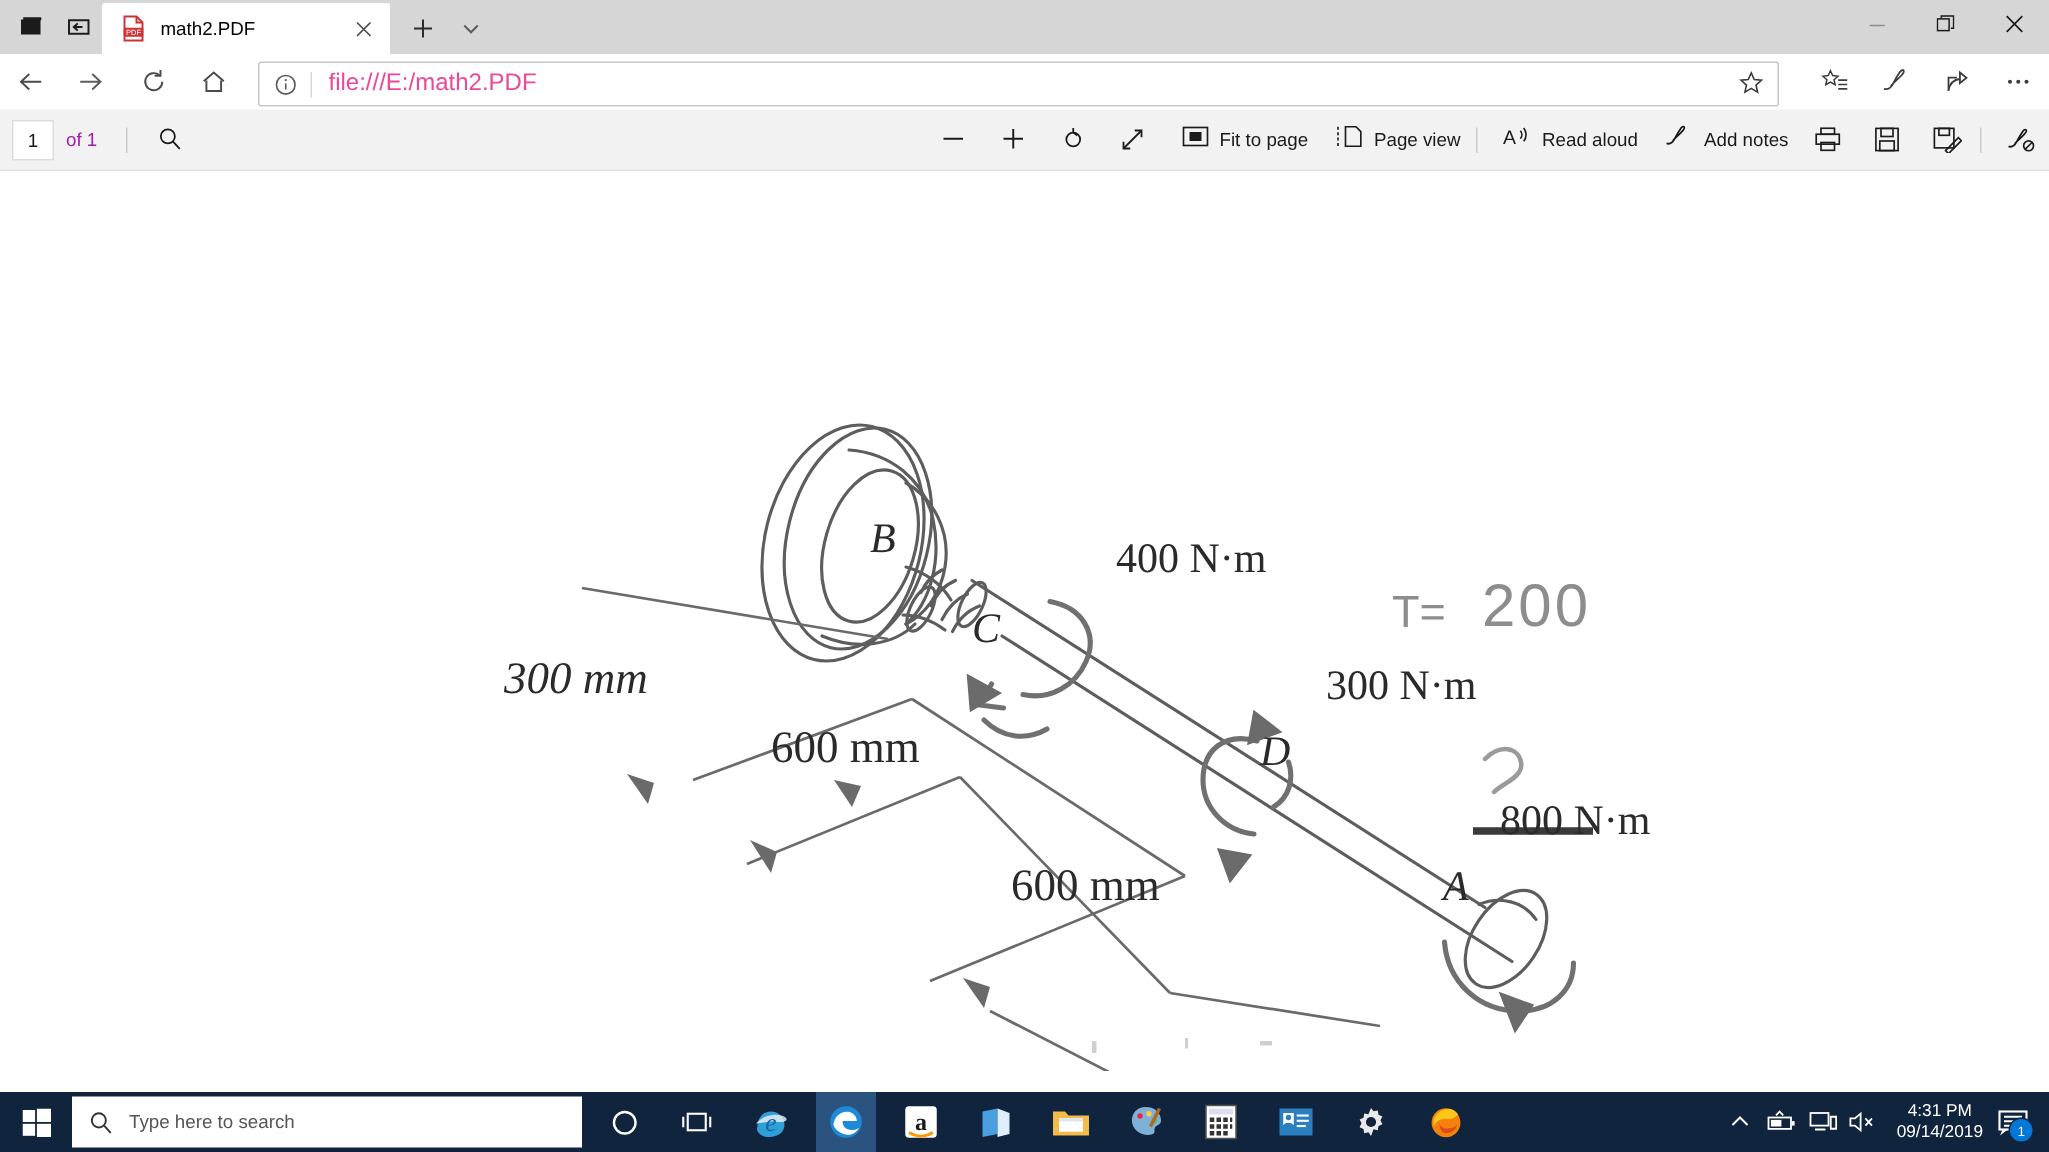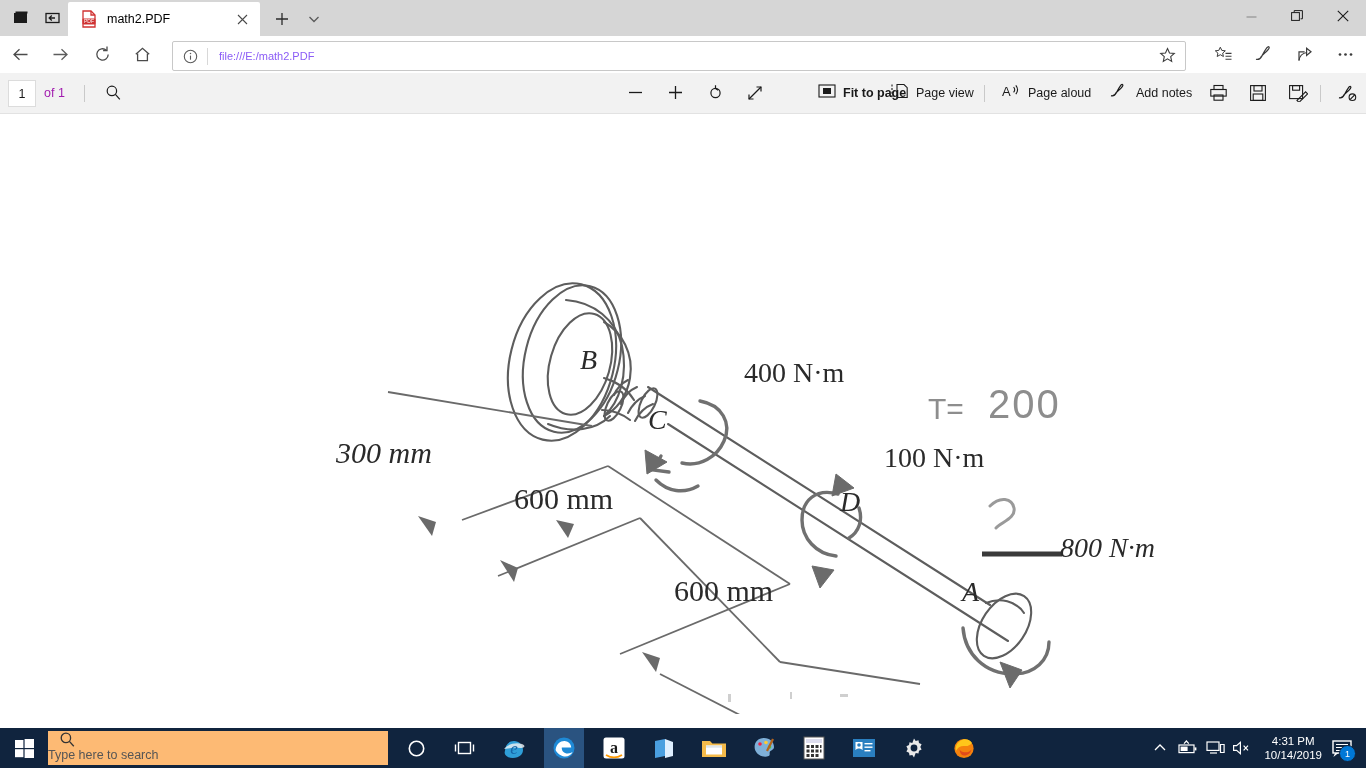--- a/index.html
+++ b/index.html
@@ -23,21 +23,21 @@
   .tabmenu{position:absolute;left:300px;top:6px;width:28px;height:26px;display:flex;align-items:center;justify-content:center;}
   .wincontrols{position:absolute;right:0;top:0;height:32px;display:flex;}
   .wincontrols div{width:46px;height:32px;display:flex;align-items:center;justify-content:center;}
 
   
   .navbar{position:absolute;left:0;top:36px;width:1366px;height:37px;background:#ffffff;}
   .navbtn{position:absolute;top:0;width:40px;height:37px;display:flex;align-items:center;justify-content:center;}
   .urlbox{position:absolute;left:172px;top:5px;width:1012px;height:28px;background:#ffffff;border:1px solid #c8c8c8;border-radius:2px;display:flex;align-items:center;}
   .urlinfo{width:34px;display:flex;align-items:center;justify-content:center;flex:0 0 auto;}
   .urlsep{width:1px;height:17px;background:#d8d8d8;flex:0 0 auto;}
-  .urltext{flex:1 1 auto;padding-left:11px;font-size:11px;color:#8b5cf6;white-space:nowrap;overflow:hidden;}
+  .urltext{flex:1 1 auto;padding-left:11px;font-size:16px;color:#ec4899;white-space:nowrap;overflow:hidden;}
   .starbtn{position:absolute;left:1150px;top:5px;width:34px;height:28px;display:flex;align-items:center;justify-content:center;}
   .navright{position:absolute;top:0;width:40px;height:37px;display:flex;align-items:center;justify-content:center;}
 
   
   .pdfbar{position:absolute;left:0;top:73px;width:1366px;height:40px;background:#f2f2f2;border-bottom:1px solid #e2e2e2;}
   .pageinput{position:absolute;left:8px;top:7px;width:26px;height:25px;background:#fff;border:1px solid #dcdcdc;color:#1a1a1a;font-size:12.5px;display:flex;align-items:center;justify-content:center;}
   .pageof{position:absolute;left:44px;top:7px;height:25px;display:flex;align-items:center;font-size:12.5px;color:#a21caf;}
   .toolsep{position:absolute;top:12px;width:1px;height:17px;background:#c9c9c9;}
   .tbicon{position:absolute;top:6px;height:27px;display:flex;align-items:center;justify-content:center;}
   .tbbtn{position:absolute;top:6px;height:27px;display:flex;align-items:center;gap:7px;padding:0 6px;font-size:12.5px;color:#1a1a1a;white-space:nowrap;}
@@ -48,21 +48,21 @@
   .figure{position:absolute;left:0;top:0;width:1366px;height:600px;}
   .fig-label{position:absolute;font-family:"Liberation Serif", serif;color:#2a2a2a;white-space:nowrap;}
   .fig-dim{font-size:30px;}
   .fig-torque{font-size:28px;text-align:center;}
   .fig-pt{font-style:italic;font-size:28px;}
   .hand{position:absolute;font-family:"Liberation Sans", sans-serif;color:#8d8d8d;white-space:nowrap;}
 
   
   .taskbar{position:absolute;left:0;top:728px;width:1366px;height:40px;background:#10243e;}
   .startbtn{position:absolute;left:0;top:0;width:48px;height:40px;display:flex;align-items:center;justify-content:center;}
-  .searchbox{position:absolute;left:48px;top:3px;width:340px;height:34px;background:#fdba74;display:flex;align-items:flex-start;flex-direction:column;}
+  .searchbox{position:absolute;left:48px;top:3px;width:340px;height:34px;background:#ffffff;display:flex;align-items:center;}
   .searchbox .sicon{width:38px;display:flex;align-items:center;justify-content:center;flex:0 0 auto;}
   .searchbox .stext{font-size:12.5px;color:#555;}
   .tbapp{position:absolute;top:0;width:40px;height:40px;display:flex;align-items:center;justify-content:center;}
   .tbapp.active{background:#2a5380;}
   .tray{position:absolute;top:0;height:40px;display:flex;align-items:center;}
   .clock{position:absolute;right:44px;top:0;height:40px;display:flex;flex-direction:column;align-items:center;justify-content:center;color:#fff;font-size:11.5px;line-height:14px;}
   .notif{position:absolute;right:6px;top:0;width:36px;height:40px;display:flex;align-items:center;justify-content:center;}
   .badge{position:absolute;right:4px;bottom:6px;width:15px;height:15px;border-radius:50%;background:#0078d7;color:#fff;font-size:9px;display:flex;align-items:center;justify-content:center;border:1px solid #10243e;}
 </style>
 </head>
@@ -228,21 +228,21 @@
           <path d="M9.5 5.4V2.3M9.5 5.4l2.7 1.9" fill="none" stroke="#1b1b1b" stroke-width="1.2"></path>
         </svg>
     </div>
     <div class="tbicon" style="left:740px;width:30px;">
       <svg width="18" height="18" viewBox="0 0 18 18">
           <path d="M15 3L3 15" stroke="#1b1b1b" stroke-width="1.2"></path>
           <path d="M10.5 3H15v4.5M7.5 15H3v-4.5" fill="none" stroke="#1b1b1b" stroke-width="1.2"></path>
         </svg>
     </div>
 
-    <div class="tbbtn" style="left:812px;font-weight:bold;">
+    <div class="tbbtn" style="left:782px;">
       <span>
         <svg width="18" height="16" viewBox="0 0 18 16">
             <rect x="1" y="2" width="16" height="12" fill="none" stroke="#1b1b1b" stroke-width="1.1"></rect>
             <rect x="5" y="5" width="8" height="6" fill="#1b1b1b"></rect>
           </svg>
       </span>
       <span>Fit to page</span>
     </div>
 
     <div class="tbbtn" style="left:885px;">
@@ -257,21 +257,21 @@
 
     <div class="toolsep" style="left:984px;"></div>
 
     <div class="tbbtn" style="left:996px;">
       <span>
         <svg width="19" height="16" viewBox="0 0 19 16">
             <text x="0" y="13" font-family="Liberation Sans, sans-serif" font-size="13" fill="#1b1b1b">A</text>
             <path d="M11.6 4.2a4 4 0 0 1 0 5.2M13.8 2.4a7 7 0 0 1 0 8.8" fill="none" stroke="#1b1b1b" stroke-width="1.1"></path>
           </svg>
       </span>
-      <span>Page aloud</span>
+      <span>Read aloud</span>
     </div>
 
     <div class="tbbtn" style="left:1103px;">
       <span>
         <svg width="20" height="16" viewBox="0 0 20 16">
             <path d="M2 12.6c2.4.8 3.9-.2 5.4-3 1.2-2.2 2.4-4.6 4-6.8.8-1.1 1.8-1.8 2.3-1.2.6.6-.2 1.9-1.4 3.2-1.9 2-4.5 3.9-6.1 6.1" fill="none" stroke="#1b1b1b" stroke-width="1.2"></path>
           </svg>
       </span>
       <span>Add notes</span>
     </div>
@@ -383,22 +383,22 @@
 
           <g fill="#cfcfcf">
             <rect x="728" y="580" width="3" height="8"></rect>
             <rect x="790" y="578" width="2" height="7"></rect>
             <rect x="840" y="580" width="8" height="3"></rect>
           </g>
         </svg>
 
         
         <div class="fig-label fig-torque" style="left:744px;top:243px;">400 N·m</div>
-        <div class="fig-label fig-torque" style="left:884px;top:328px;">100 N·m</div>
-        <div class="fig-label fig-torque" style="left:1060px;top:418px;font-style:italic;">800 N·m</div>
+        <div class="fig-label fig-torque" style="left:884px;top:328px;">300 N·m</div>
+        <div class="fig-label fig-torque" style="left:1000px;top:418px;">800 N·m</div>
 
         <div class="fig-label fig-dim" style="left:336px;top:322px;font-style:italic;">300 mm</div>
         <div class="fig-label fig-dim" style="left:514px;top:368px;">600 mm</div>
         <div class="fig-label fig-dim" style="left:674px;top:460px;">600 mm</div>
 
         <div class="fig-label fig-pt" style="left:580px;top:230px;">B</div>
         <div class="fig-label fig-pt" style="left:648px;top:290px;">C</div>
         <div class="fig-label fig-pt" style="left:840px;top:372px;">D</div>
         <div class="fig-label fig-pt" style="left:962px;top:462px;">A</div>
 
@@ -550,21 +550,21 @@
     </div>
     <div class="tray" style="left:1232px;">
       <svg width="20" height="16" viewBox="0 0 20 16">
           <path d="M1.6 5.6h3L8.4 2.4v11.2L4.6 10.4h-3z" fill="none" stroke="#fff" stroke-width="1.2"></path>
           <path d="M11.6 5.6l4.4 4.8M16 5.6l-4.4 4.8" stroke="#fff" stroke-width="1.2"></path>
         </svg>
     </div>
 
     <div class="clock">
       <span>4:31 PM</span>
-      <span>10/14/2019</span>
+      <span>09/14/2019</span>
     </div>
 
     <div class="notif">
       <svg width="22" height="20" viewBox="0 0 22 20">
           <rect x="2" y="3" width="18" height="12" fill="none" stroke="#fff" stroke-width="1.4"></rect>
           <path d="M5 6.5h12M5 9.5h12M5 12.5h8" stroke="#fff" stroke-width="1.2"></path>
           <path d="M4 15l-1.6 4 5-4z" fill="#fff"></path>
         </svg>
       <span class="badge">1</span>
     </div>

